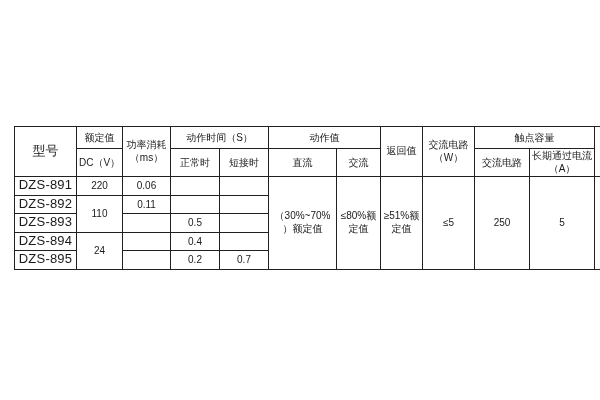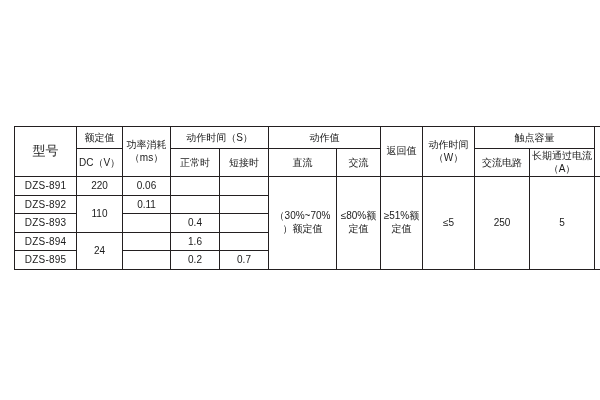--- a/index.html
+++ b/index.html
@@ -40,21 +40,21 @@
     padding: 1px 2px;
     word-break: break-word;
   }
   .hdr {
     height: 22px;
   }
   .row {
     height: 18.5px;
   }
   .model {
-    font-size: 10px;
+    font-size: 13px;
     letter-spacing: 0.2px;
   }
   .big {
     font-size: 13px;
   }
   .two-line {
     line-height: 1.25;
   }
   .nowrap {
     white-space: nowrap;
@@ -82,21 +82,21 @@
       </colgroup>
 
       <tbody>
           <tr class="hdr">
         <td rowspan="2" class="big">型号</td>
         <td class="nowrap">额定值</td>
         <td rowspan="2" class="two-line">功率消耗（ms）</td>
         <td colspan="2">动作时间（S）</td>
         <td colspan="2">动作值</td>
         <td rowspan="2" class="two-line">返回值</td>
-        <td rowspan="2" class="two-line">动作时间（W）</td>
+        <td rowspan="2" class="two-line">交流电路（W）</td>
         <td colspan="2">触点容量</td>
         <td rowspan="2" class="two-line">质量（Kg）</td>
       </tr>
 
       <tr class="hdr">
         <td class="nowrap">DC（V）</td>
         <td>正常时</td>
         <td>短接时</td>
         <td>直流</td>
         <td>交流</td>
@@ -123,29 +123,29 @@
         <td class="model">DZS-892</td>
         <td rowspan="2">110</td>
         <td>0.11</td>
         <td></td>
         <td></td>
       </tr>
 
       <tr class="row">
         <td class="model">DZS-893</td>
         <td></td>
-        <td>0.4</td>
+        <td>0.5</td>
         <td></td>
       </tr>
 
       <tr class="row">
         <td class="model">DZS-894</td>
         <td rowspan="2">24</td>
         <td></td>
-        <td>1.6</td>
+        <td>0.4</td>
         <td></td>
       </tr>
 
       <tr class="row">
         <td class="model">DZS-895</td>
         <td></td>
         <td>0.2</td>
         <td>0.7</td>
       </tr>
     </tbody>

